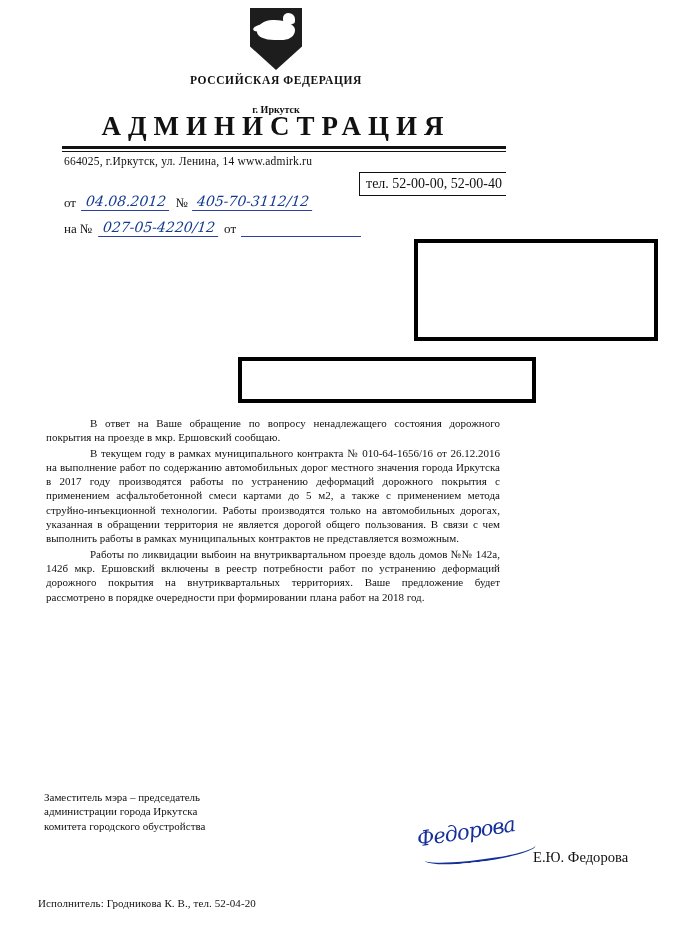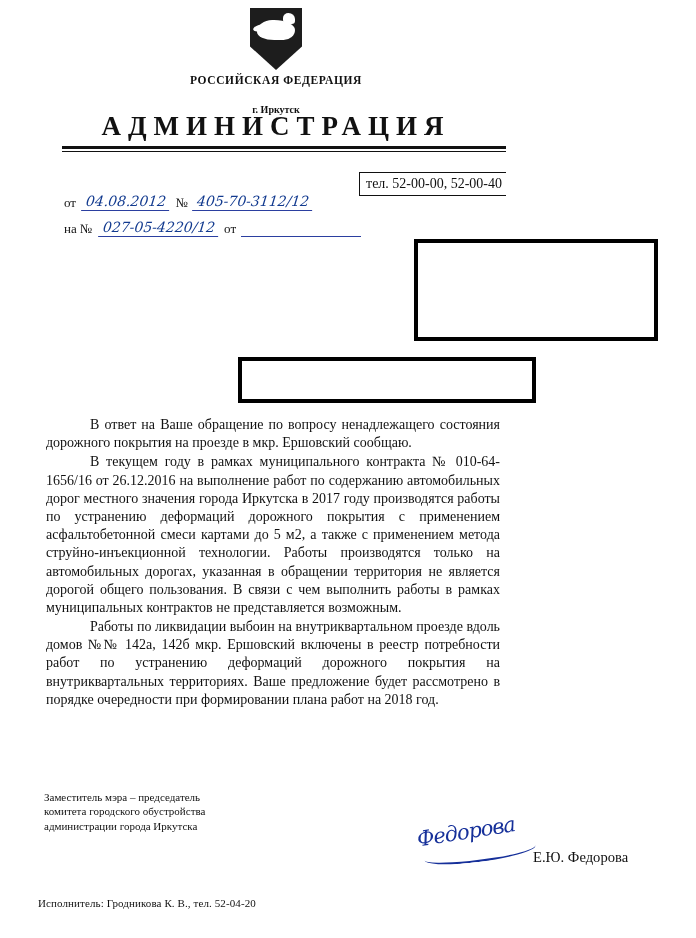--- a/index.html
+++ b/index.html
@@ -195,21 +195,21 @@
     width: 290px;
     height: 38px;
   }
 
   
   .body {
     position: absolute;
     left: 46px;
     right: 52px;
     top: 416px;
-    font-size: 14px;
+    font-size: 11px;
     line-height: 1.30;
     text-align: justify;
     font-family: "Liberation Serif", serif;
   }
   .body p {
     margin: 0 0 1px 0;
     text-indent: 44px;
     text-align: justify;
     text-align-last: left;
   }
@@ -275,20 +275,21 @@
     <div class="fed-title">РОССИЙСКАЯ ФЕДЕРАЦИЯ</div>
     <div class="fed-city">г. Иркутск</div>
   </div>
 
   <div class="admin-line">
     <div class="admin-title">АДМИНИСТРАЦИЯ</div>
   </div>
   <div class="rule-thick"></div>
   <div class="rule-thin"></div>
 
+  <div class="addr">664025,  г.Иркутск, ул. Ленина, 14   www.admirk.ru</div>
 
   <div class="phone-box">тел. 52-00-00, 52-00-40</div>
 
   <div class="ref-block">
     <div class="ref-row">
       <span class="ref-label">от</span>
       <span class="ref-hand">04.08.2012</span>
       <span class="ref-num">№</span>
       <span class="ref-hand">405-70-3112/12</span>
     </div>
@@ -304,22 +305,22 @@
   <div class="redact redact-2"></div>
 
   <div class="body">
     <p>В ответ на Ваше обращение по вопросу ненадлежащего состояния дорожного покрытия на проезде в мкр. Ершовский сообщаю.</p>
     <p>В текущем году в рамках муниципального контракта № 010-64-1656/16 от 26.12.2016 на выполнение работ по содержанию автомобильных дорог местного значения города Иркутска в 2017 году производятся работы по устранению деформаций дорожного покрытия с применением асфальтобетонной смеси картами до 5 м2, а также с применением метода струйно-инъекционной технологии. Работы производятся только на автомобильных дорогах, указанная в обращении территория не является дорогой общего пользования. В связи с чем выполнить работы в рамках муниципальных контрактов не представляется возможным.</p>
     <p>Работы по ликвидации выбоин на внутриквартальном проезде вдоль домов №№ 142а, 142б мкр. Ершовский включены в реестр потребности работ по устранению деформаций дорожного покрытия на внутриквартальных территориях. Ваше предложение будет рассмотрено в порядке очередности при формировании плана работ на 2018 год.</p>
   </div>
 
   <div class="sign-block">
     <div>Заместитель мэра – председатель</div>
+    <div>администрации города Иркутска</div>
     <div>комитета городского обустройства</div>
-    <div>администрации города Иркутска</div>
   </div>
 
   <div class="signature">
     <span>Федорова</span>
     <span class="flourish"></span>
   </div>
 
   <div class="sign-name">Е.Ю. Федорова</div>
 
   <div class="executor">Исполнитель: Гродникова К. В., тел. 52-04-20</div>

